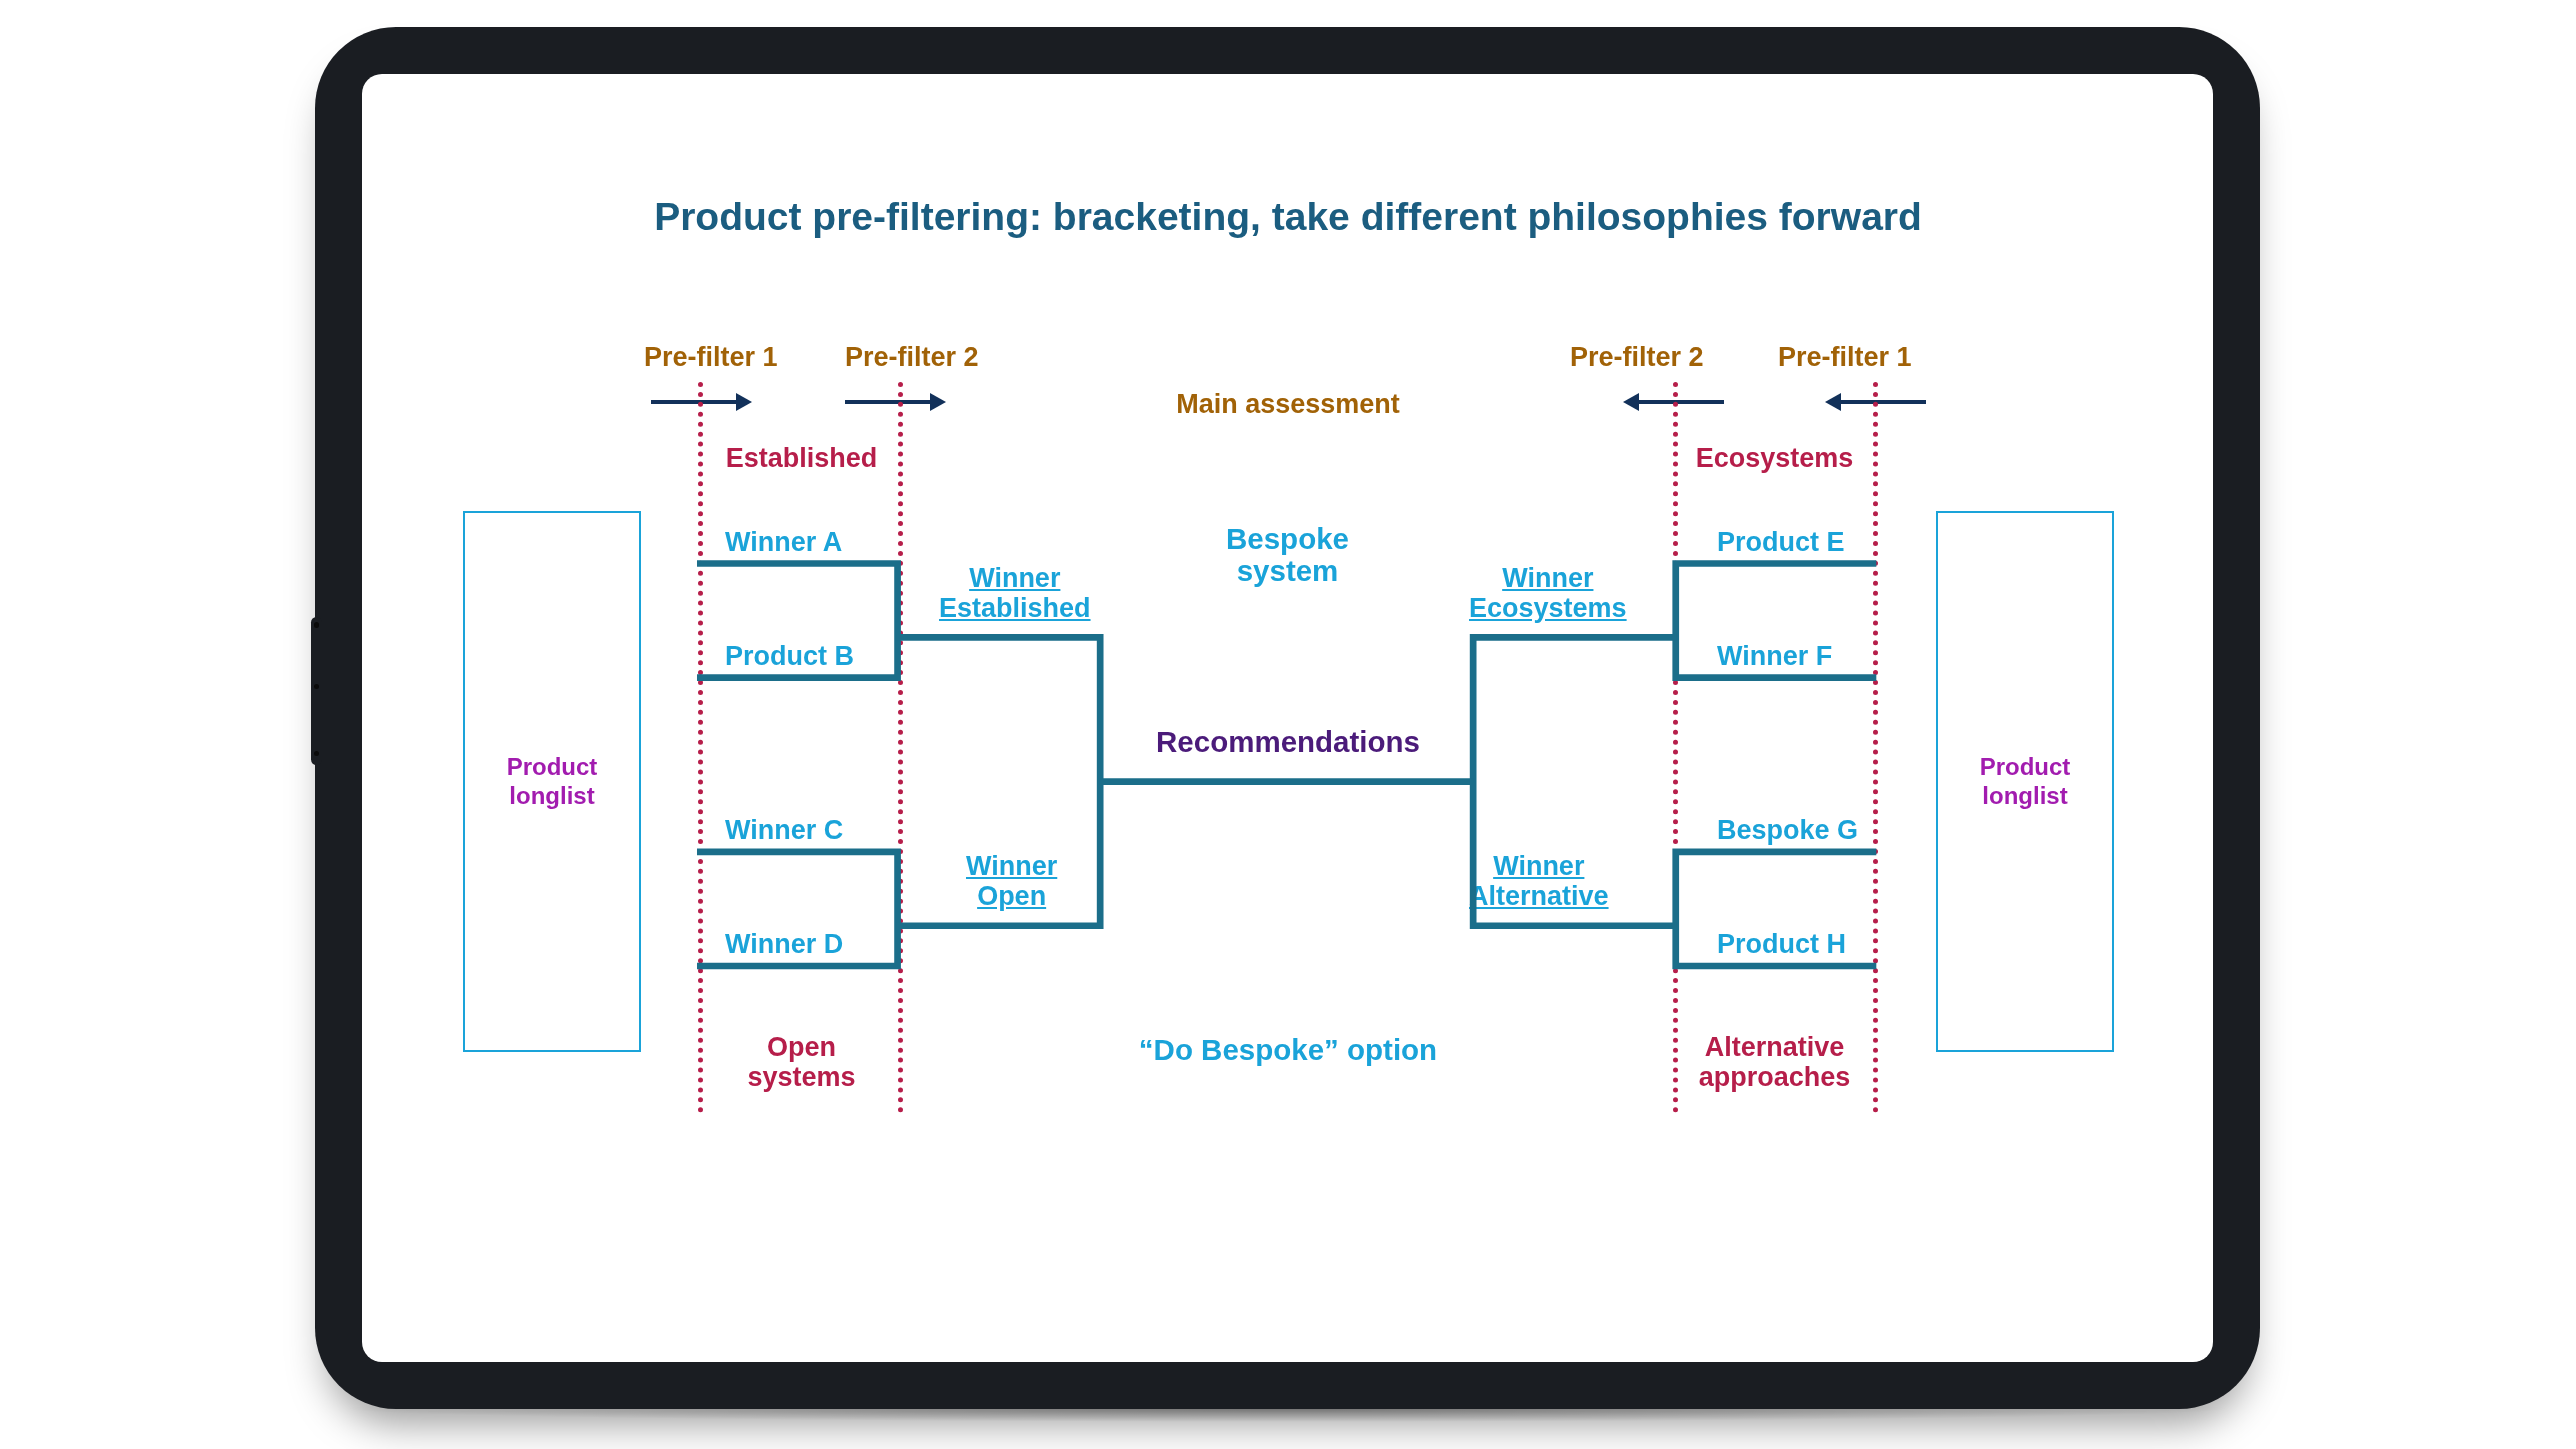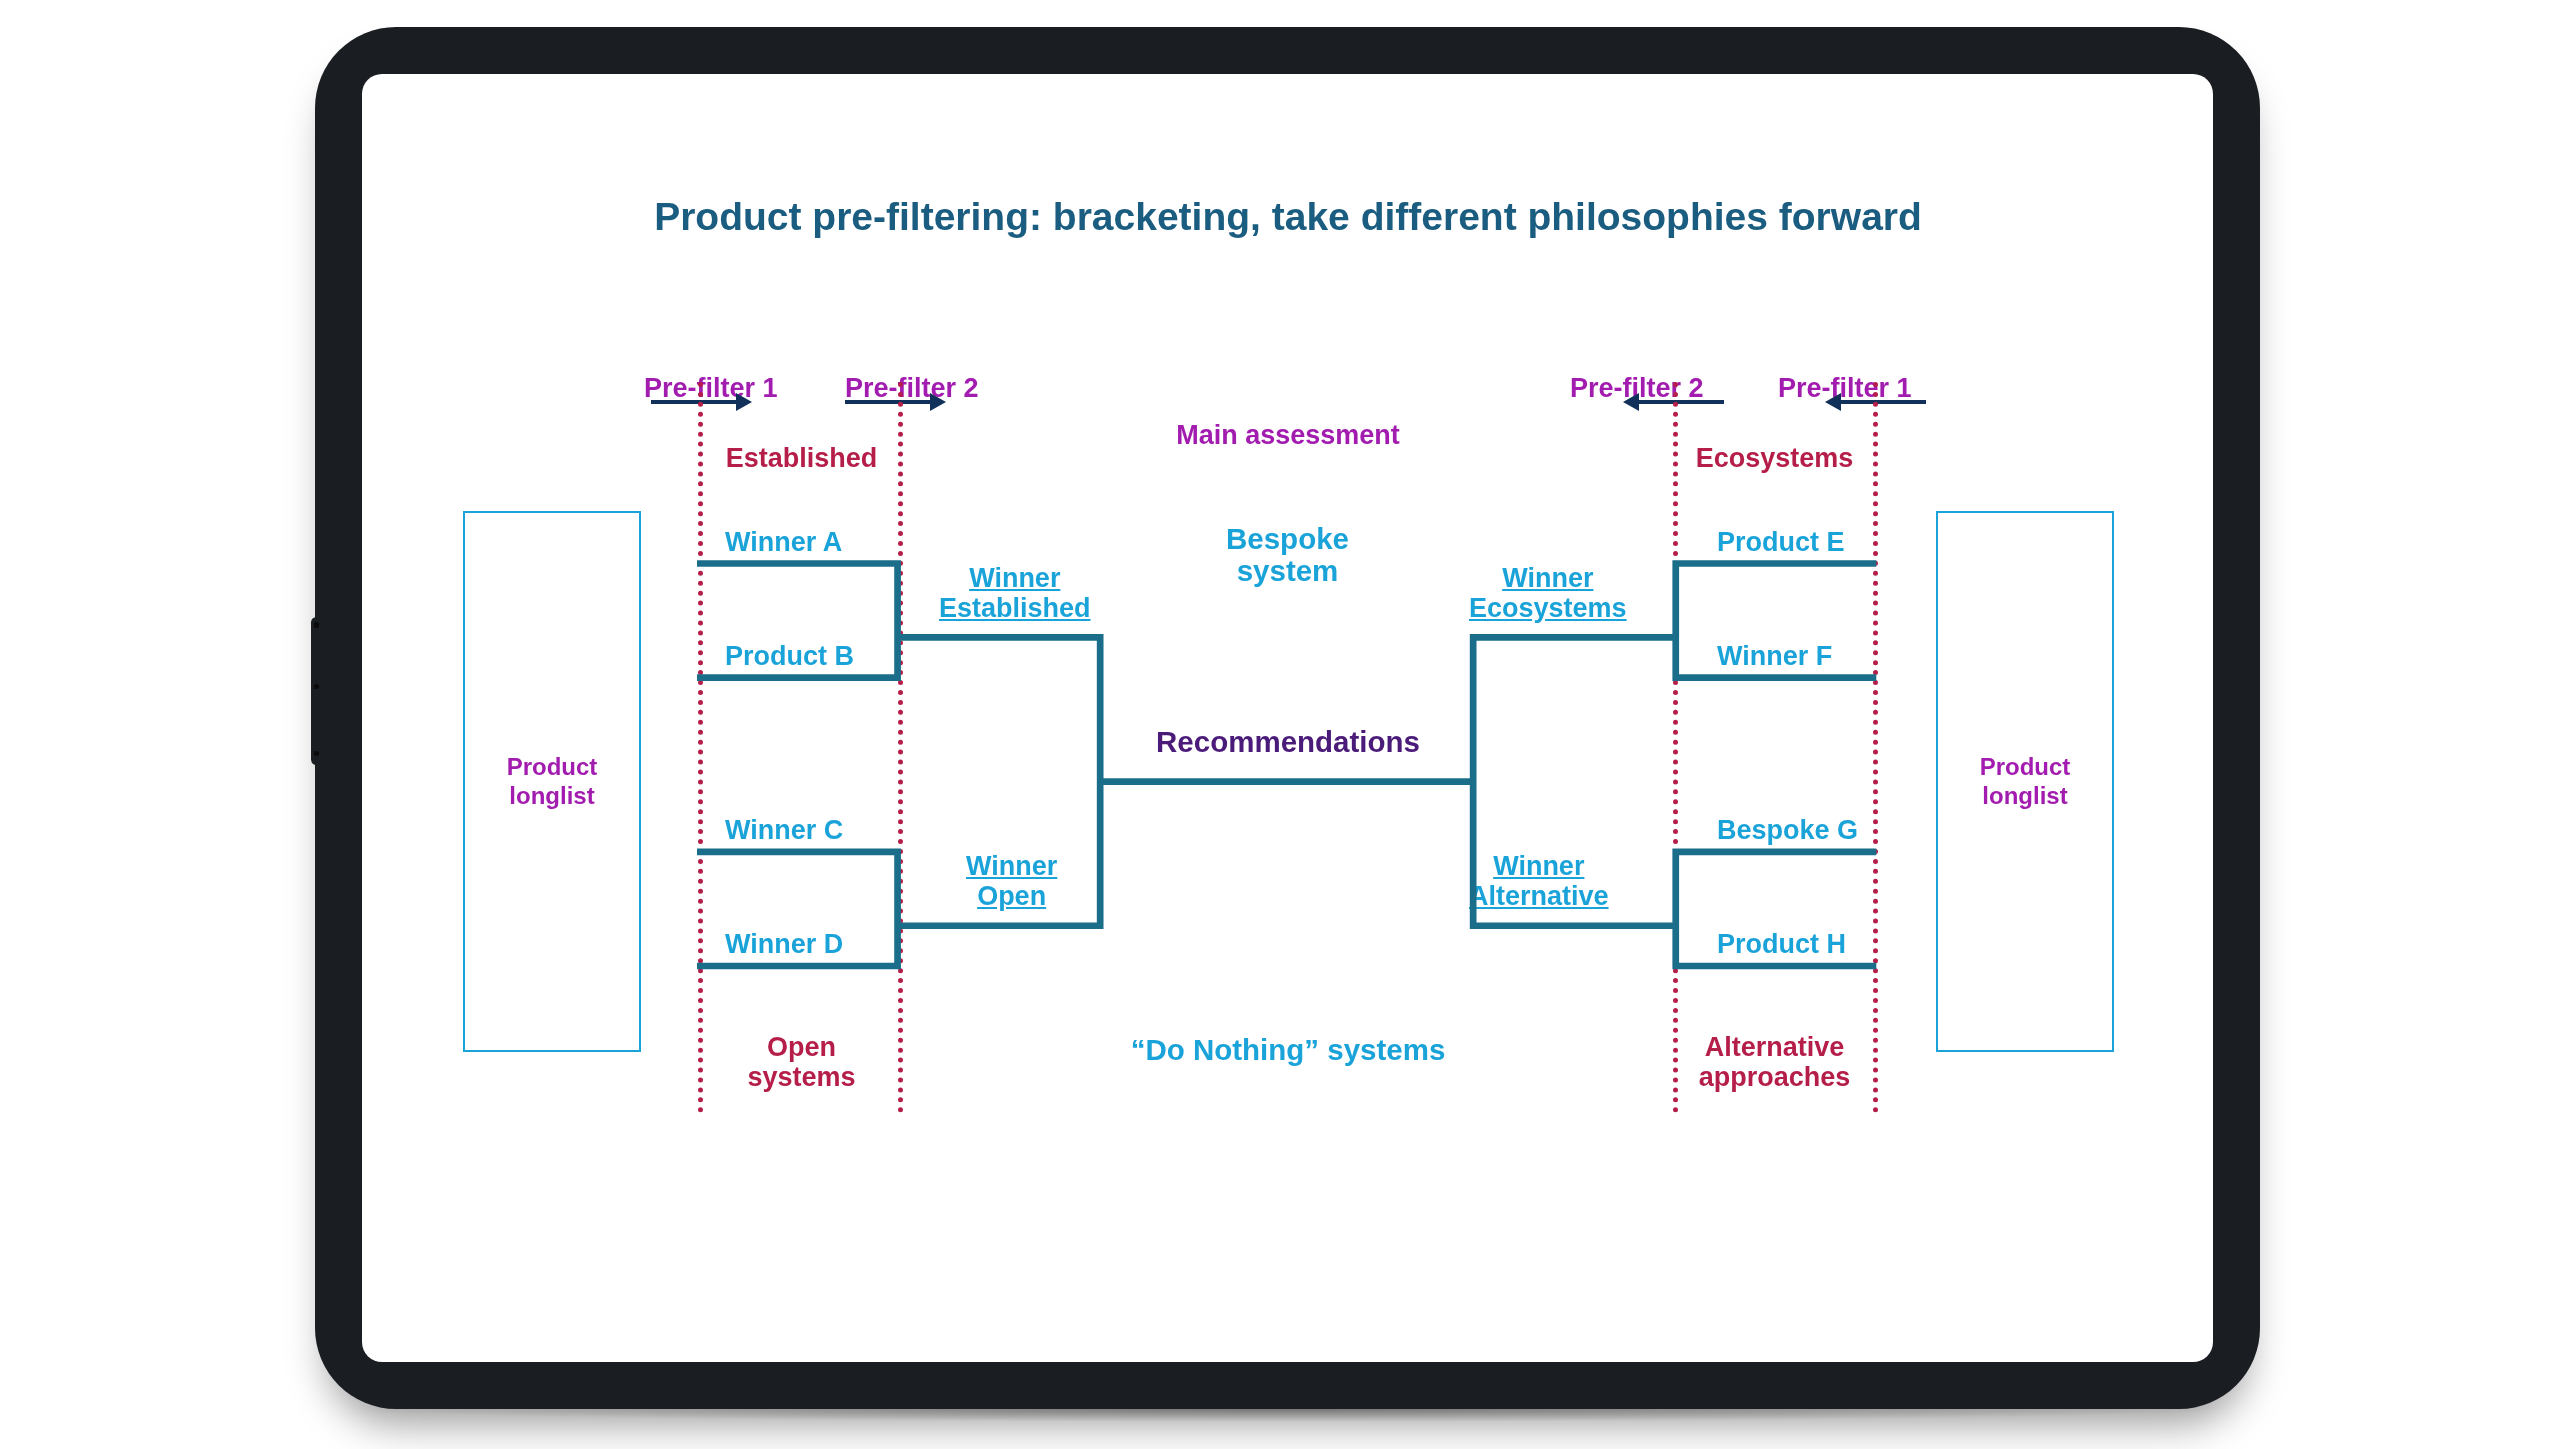--- a/index.html
+++ b/index.html
@@ -8,21 +8,21 @@
   .tablet{position:absolute;left:315px;top:27px;width:1945px;height:1382px;border-radius:81px;background:#1a1d22;box-shadow:0 27px 40px -13.4px rgba(0,0,0,.4);}
   .tablet-shadow{position:absolute;left:335px;top:1395px;width:1905px;height:27px;background:radial-gradient(ellipse at center,rgba(0,0,0,.35),rgba(0,0,0,0) 70%);}
   .screen{position:absolute;left:47px;top:47px;right:47px;bottom:47px;border-radius:20px;background:#fff;}
   
   .notch{position:absolute;left:311px;top:617px;width:10.7px;height:148px;border-radius:5.4px;background:#1a1d22;}
   .notch .dot{position:absolute;left:2.7px;width:5.4px;height:5.4px;border-radius:2.7px;background:#0a0a0a;}
   
   .title{position:absolute;left:0;right:0;top:195px;text-align:center;font-size:39px;color:#1b5d80;}
   
   .lbl{position:absolute;white-space:pre;text-align:center;}
-  .black{color:#a21caf;margin-top:31px;}
+  .black{color:#a16207;}
   .cyan{color:#1aa3d9;}
   .crimson{color:#b61e4a;}
   .purple{color:#4b1b7a;}
   .hdr{font-size:27px;}
   .cat{font-size:27px;}
   .prod{font-size:27px;}
   .mid{font-size:27px;text-decoration:underline;}
   .big{font-size:29.5px;}
   
   .longlist{position:absolute;border:2.7px solid #1aa3d9;display:flex;align-items:center;justify-content:center;text-align:center;color:#a21caf;font-size:24px;line-height:1.2;}
@@ -100,21 +100,21 @@
   <div class="lbl cyan mid" style="left:966px;top:852px;line-height:1.1">Winner
 Open</div>
   <div class="lbl cyan mid" style="left:1469px;top:564px;line-height:1.1">Winner
 Ecosystems</div>
   <div class="lbl cyan mid" style="left:1469px;top:852px;line-height:1.1">Winner
 Alternative</div>
 
   <div class="lbl cyan big" style="left:1187px;top:523px;width:201px;line-height:1.1">Bespoke
 system</div>
   <div class="lbl purple big" style="left:1154px;top:725px;width:268px">Recommendations</div>
-  <div class="lbl cyan big" style="left:1087px;top:1033px;width:402px">“Do Nothing” systems</div>
+  <div class="lbl cyan big" style="left:1087px;top:1033px;width:402px">“Do Bespoke” option</div>
 
   <svg class="brackets" width="2576" height="1449" viewBox="0 0 3840 2160">
     <g stroke="#1b6e8a" stroke-width="10" fill="none" stroke-linecap="square">
 
       <path d="M1044 840 H1338 V1010 H1044"></path>
       <path d="M1044 1270 H1338 V1440 H1044"></path>
 
       <path d="M1342 950 H1640 V1380 H1342"></path>
 
       <path d="M2792 840 H2498 V1010 H2792"></path>

